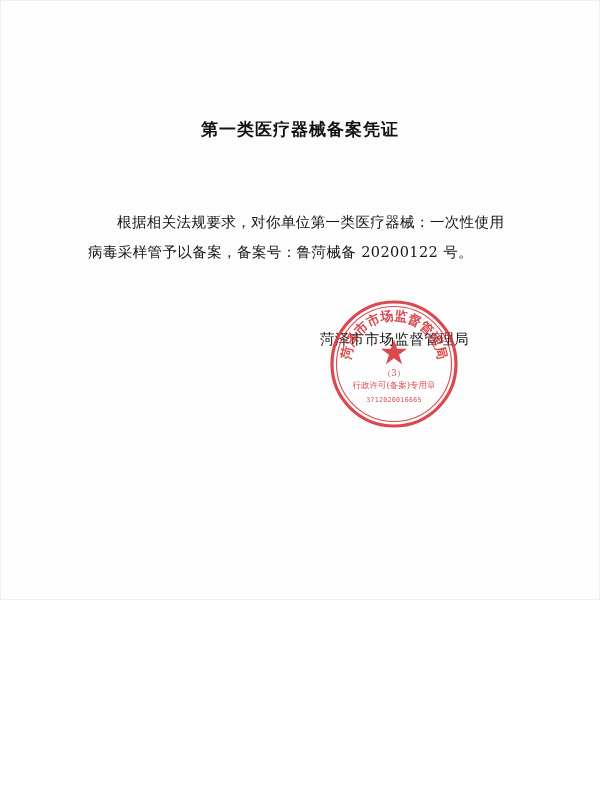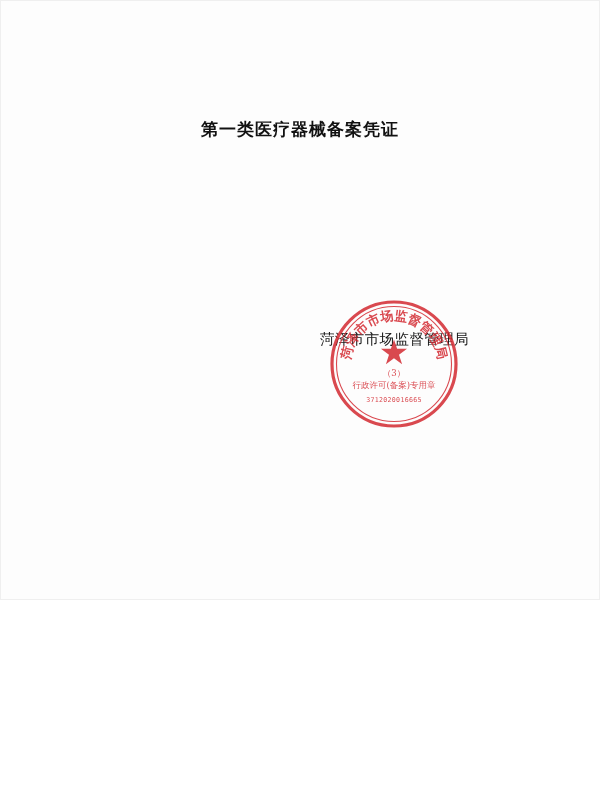--- a/index.html
+++ b/index.html
@@ -126,20 +126,21 @@
 </head>
 <body>
 
 <div class="page">
 
   <div class="page-edge"></div>
 
   <div class="doc-title">第一类医疗器械备案凭证</div>
 
 
+  <div class="body-para">根据相关法规要求，对你单位第一类医疗器械：一次性使用病毒采样管予以备案，备案号：鲁菏械备 20200122 号。</div>
 
   <div class="signature-block">
     <div class="issuer">菏泽市市场监督管理局</div>
   </div>
 
   <div class="seal">
     <svg viewBox="0 0 136 136" xmlns="http://www.w3.org/2000/svg">
       <circle class="seal-ring" cx="68" cy="68" r="62"></circle>
       <circle class="seal-inner-ring" cx="68" cy="68" r="57.5"></circle>
 

